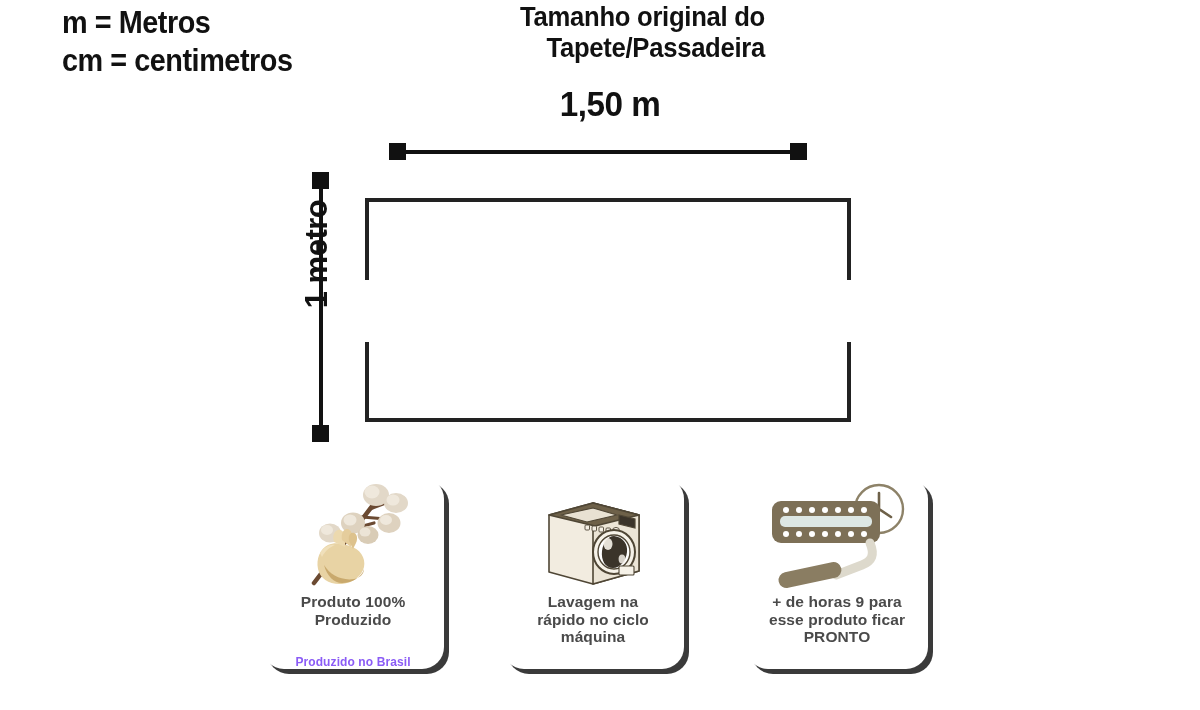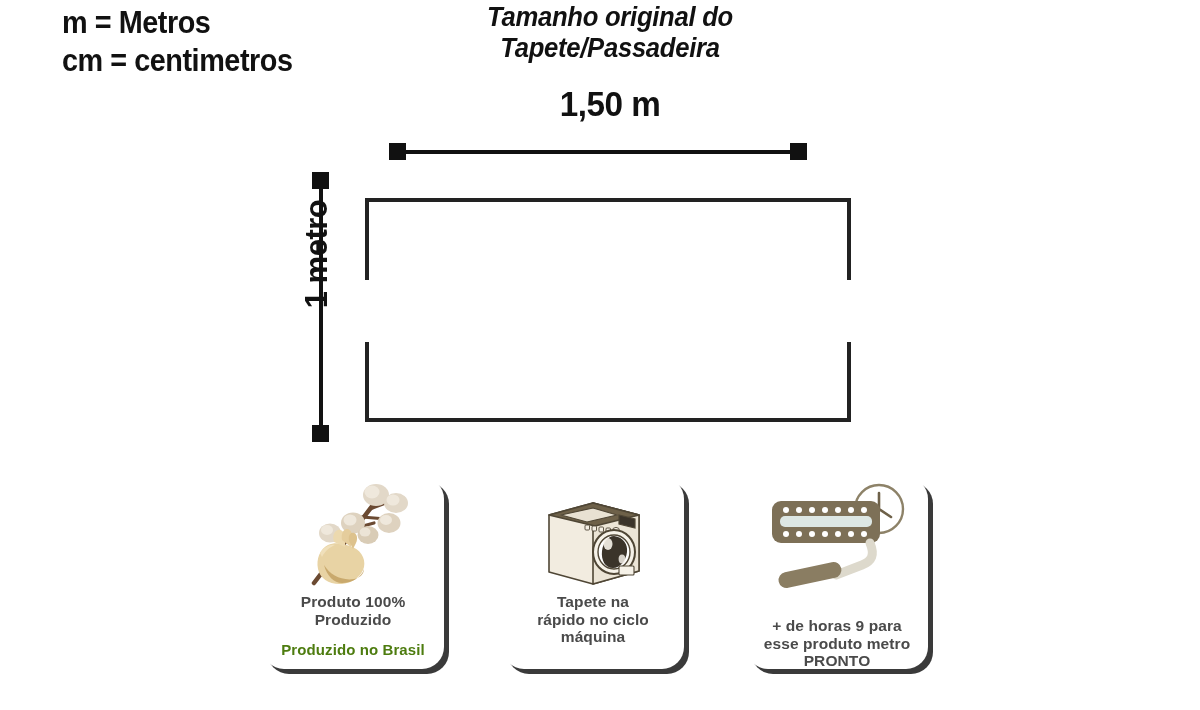--- a/index.html
+++ b/index.html
@@ -33,25 +33,24 @@
     letter-spacing: -0.5px;
     color: #111111;
     white-space: nowrap;
     transform: scaleX(0.93);
     transform-origin: left center;
   }
 
   
   #title-block {
     position: absolute;
-    left: 430px;
+    left: 414px;
     top: 2px;
     width: 360px;
-    text-align: center;
-    font-style: italic;
+    text-align: right;
   }
   .title-line {
     font-family: "Liberation Sans Narrow", "Liberation Sans", sans-serif;
     font-weight: bold;
     font-size: 27px;
     line-height: 31px;
     letter-spacing: -0.3px;
     color: #111111;
     transform: scaleX(0.95);
   }
@@ -175,45 +174,45 @@
     background: #ffffff;
     border-radius: 22px;
     box-shadow: 5px 5px 0 0 #3a3a3a;
     box-sizing: border-box;
     display: flex;
     flex-direction: column;
     align-items: center;
   }
   #badge-card-0 { left: 4px; }
   #badge-card-1 { left: 244px; }
-  #badge-card-2 { left: 488px; gap: 24px; }
+  #badge-card-2 { left: 488px; }
 
   .badge-art {
     width: 100%;
     height: 116px;
     display: flex;
     align-items: center;
     justify-content: center;
     flex: none;
   }
   .badge-caption {
     font-size: 15.5px;
     line-height: 17.5px;
     font-weight: bold;
     color: #4a4a4a;
     text-align: center;
     padding: 0 6px;
     letter-spacing: 0.1px;
   }
   .badge-subcaption {
-    margin-top: 15px;
-    font-size: 15px;
+    margin-top: 27px;
+    font-size: 12px;
     line-height: 14px;
     font-weight: bold;
-    color: #4d7c0f;
+    color: #8b5cf6;
     text-align: center;
     letter-spacing: 0.1px;
   }
 </style>
 </head>
 <body>
 
 <div id="legend">
   <div class="legend-line">m = Metros</div>
   <div class="legend-line">cm = centimetros</div>
@@ -325,21 +324,21 @@
           <path d="M83 57 C92 58 97 65 96 73 C95 82 89 89 82 89 C74 89 70 81 71 72
                    C72 64 77 57 83 57 Z" fill="#3b342a"></path>
           <ellipse cx="77" cy="65" rx="4.5" ry="6" fill="#f3efe6" opacity="0.92"></ellipse>
           <ellipse cx="91" cy="80" rx="3.4" ry="4.6" fill="#f3efe6" opacity="0.85"></ellipse>
         </g>
 
         <rect x="88" y="95" width="15" height="9" fill="#f6f2e8" stroke="#4f4635" stroke-width="1.1" rx="1" transform="translate(0,-8)"></rect>
       </svg>
     </div>
     <div class="badge-caption">
-      <div>Tapete na</div>
+      <div>Lavagem na</div>
       <div>rápido no ciclo</div>
       <div>máquina</div>
     </div>
   </div>
 
   <div class="badge-card" id="badge-card-2">
     <div class="badge-art">
       <svg width="150" height="112" viewBox="0 0 150 112" aria-hidden="true">
 
         <g>
@@ -368,18 +367,18 @@
           <circle cx="102" cy="55" r="3"></circle>
         </g>
 
         <path d="M108 64 C113 76 110 82 100 86 L74 96" fill="none" stroke="#ddd9cc" stroke-width="9" stroke-linecap="round"></path>
 
         <rect x="16" y="88" width="64" height="16" rx="8" fill="#8a7d62" transform="rotate(-12 48 96)"></rect>
       </svg>
     </div>
     <div class="badge-caption">
       <div>+ de horas 9 para</div>
-      <div>esse produto metro</div>
+      <div>esse produto ficar</div>
       <div>PRONTO</div>
     </div>
   </div>
 
 </div>
 
 </body></html>

